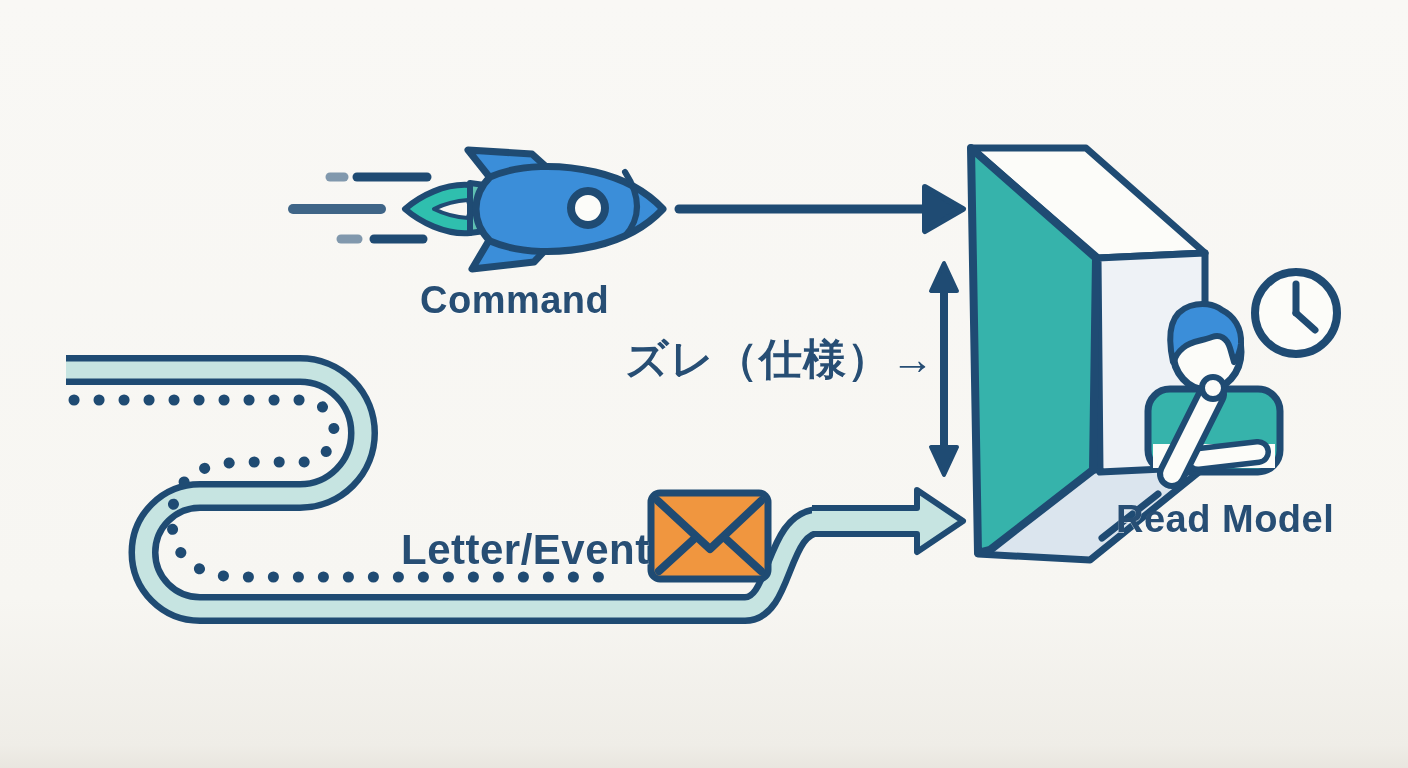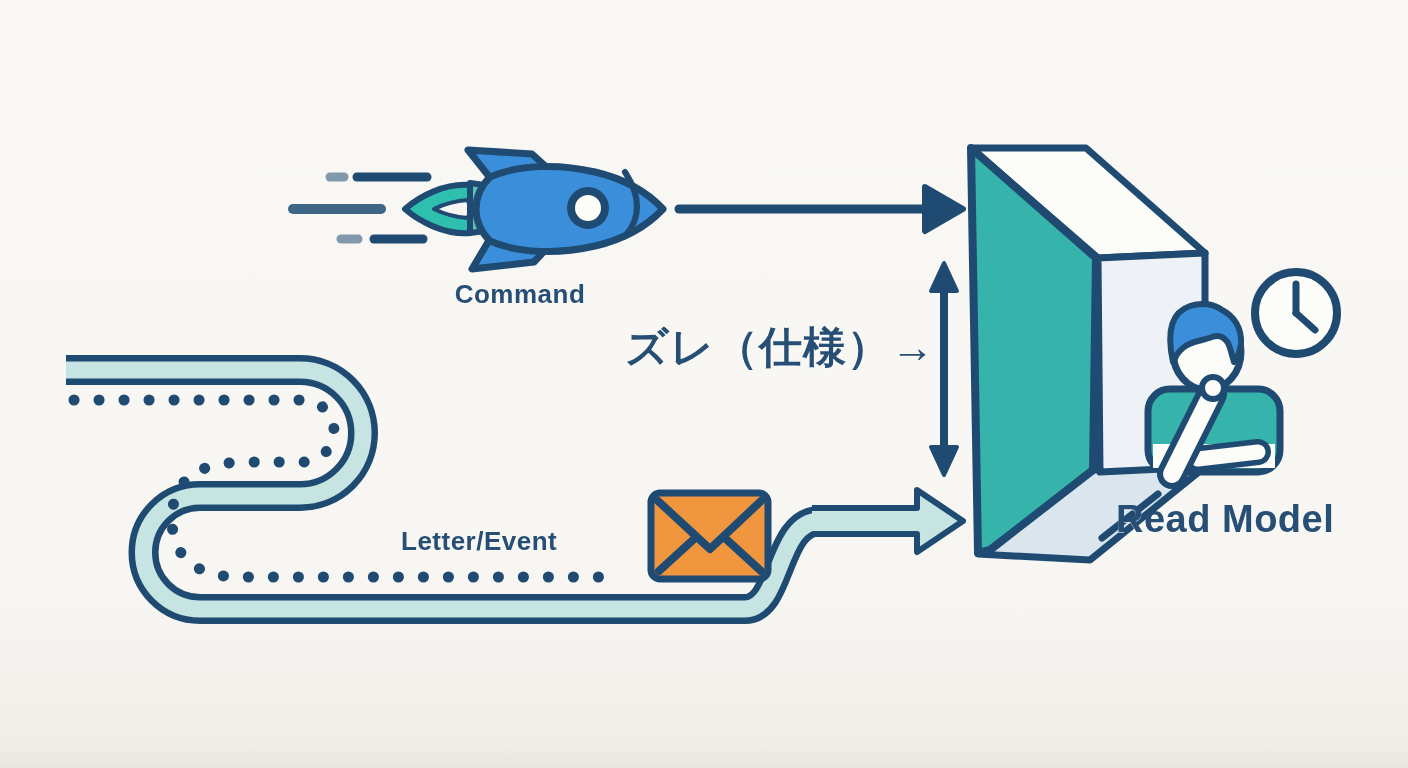--- a/index.html
+++ b/index.html
@@ -16,23 +16,23 @@
   .stage{
     position:relative;width:1408px;height:768px;
     background:linear-gradient(180deg,#f9f8f5 0%,#f7f6f2 78%,#efede7 97%,#e9e6df 100%);
   }
   .stage svg{position:absolute;inset:0;display:block;}
   .label{
     position:absolute;color:var(--text);font-weight:700;line-height:1.05;
     white-space:nowrap;letter-spacing:.5px;
     text-shadow:0 1px 0 rgba(255,255,255,.6);
   }
-  .label-command{left:420px;top:281px;width:200px;text-align:center;font-size:26px;}
-  .label-gap{left:575px;top:325px;width:360px;text-align:right;font-size:43px;letter-spacing:1px;}
-  .label-letter{left:401px;top:528px;font-size:26px;}
+  .label-command{left:420px;top:281px;width:200px;text-align:left;font-size:38px;}
+  .label-gap{left:575px;top:337px;width:360px;text-align:right;font-size:43px;letter-spacing:1px;}
+  .label-letter{left:401px;top:528px;font-size:42px;}
   .label-readmodel{left:1116px;top:500px;font-size:38px;}
 </style>
 </head>
 <body>
 
 <div class="stage">
 
   <svg viewBox="0 0 1408 768" width="1408" height="768" aria-hidden="true">
 
     <g stroke="var(--navy)" stroke-linecap="round" fill="none">

